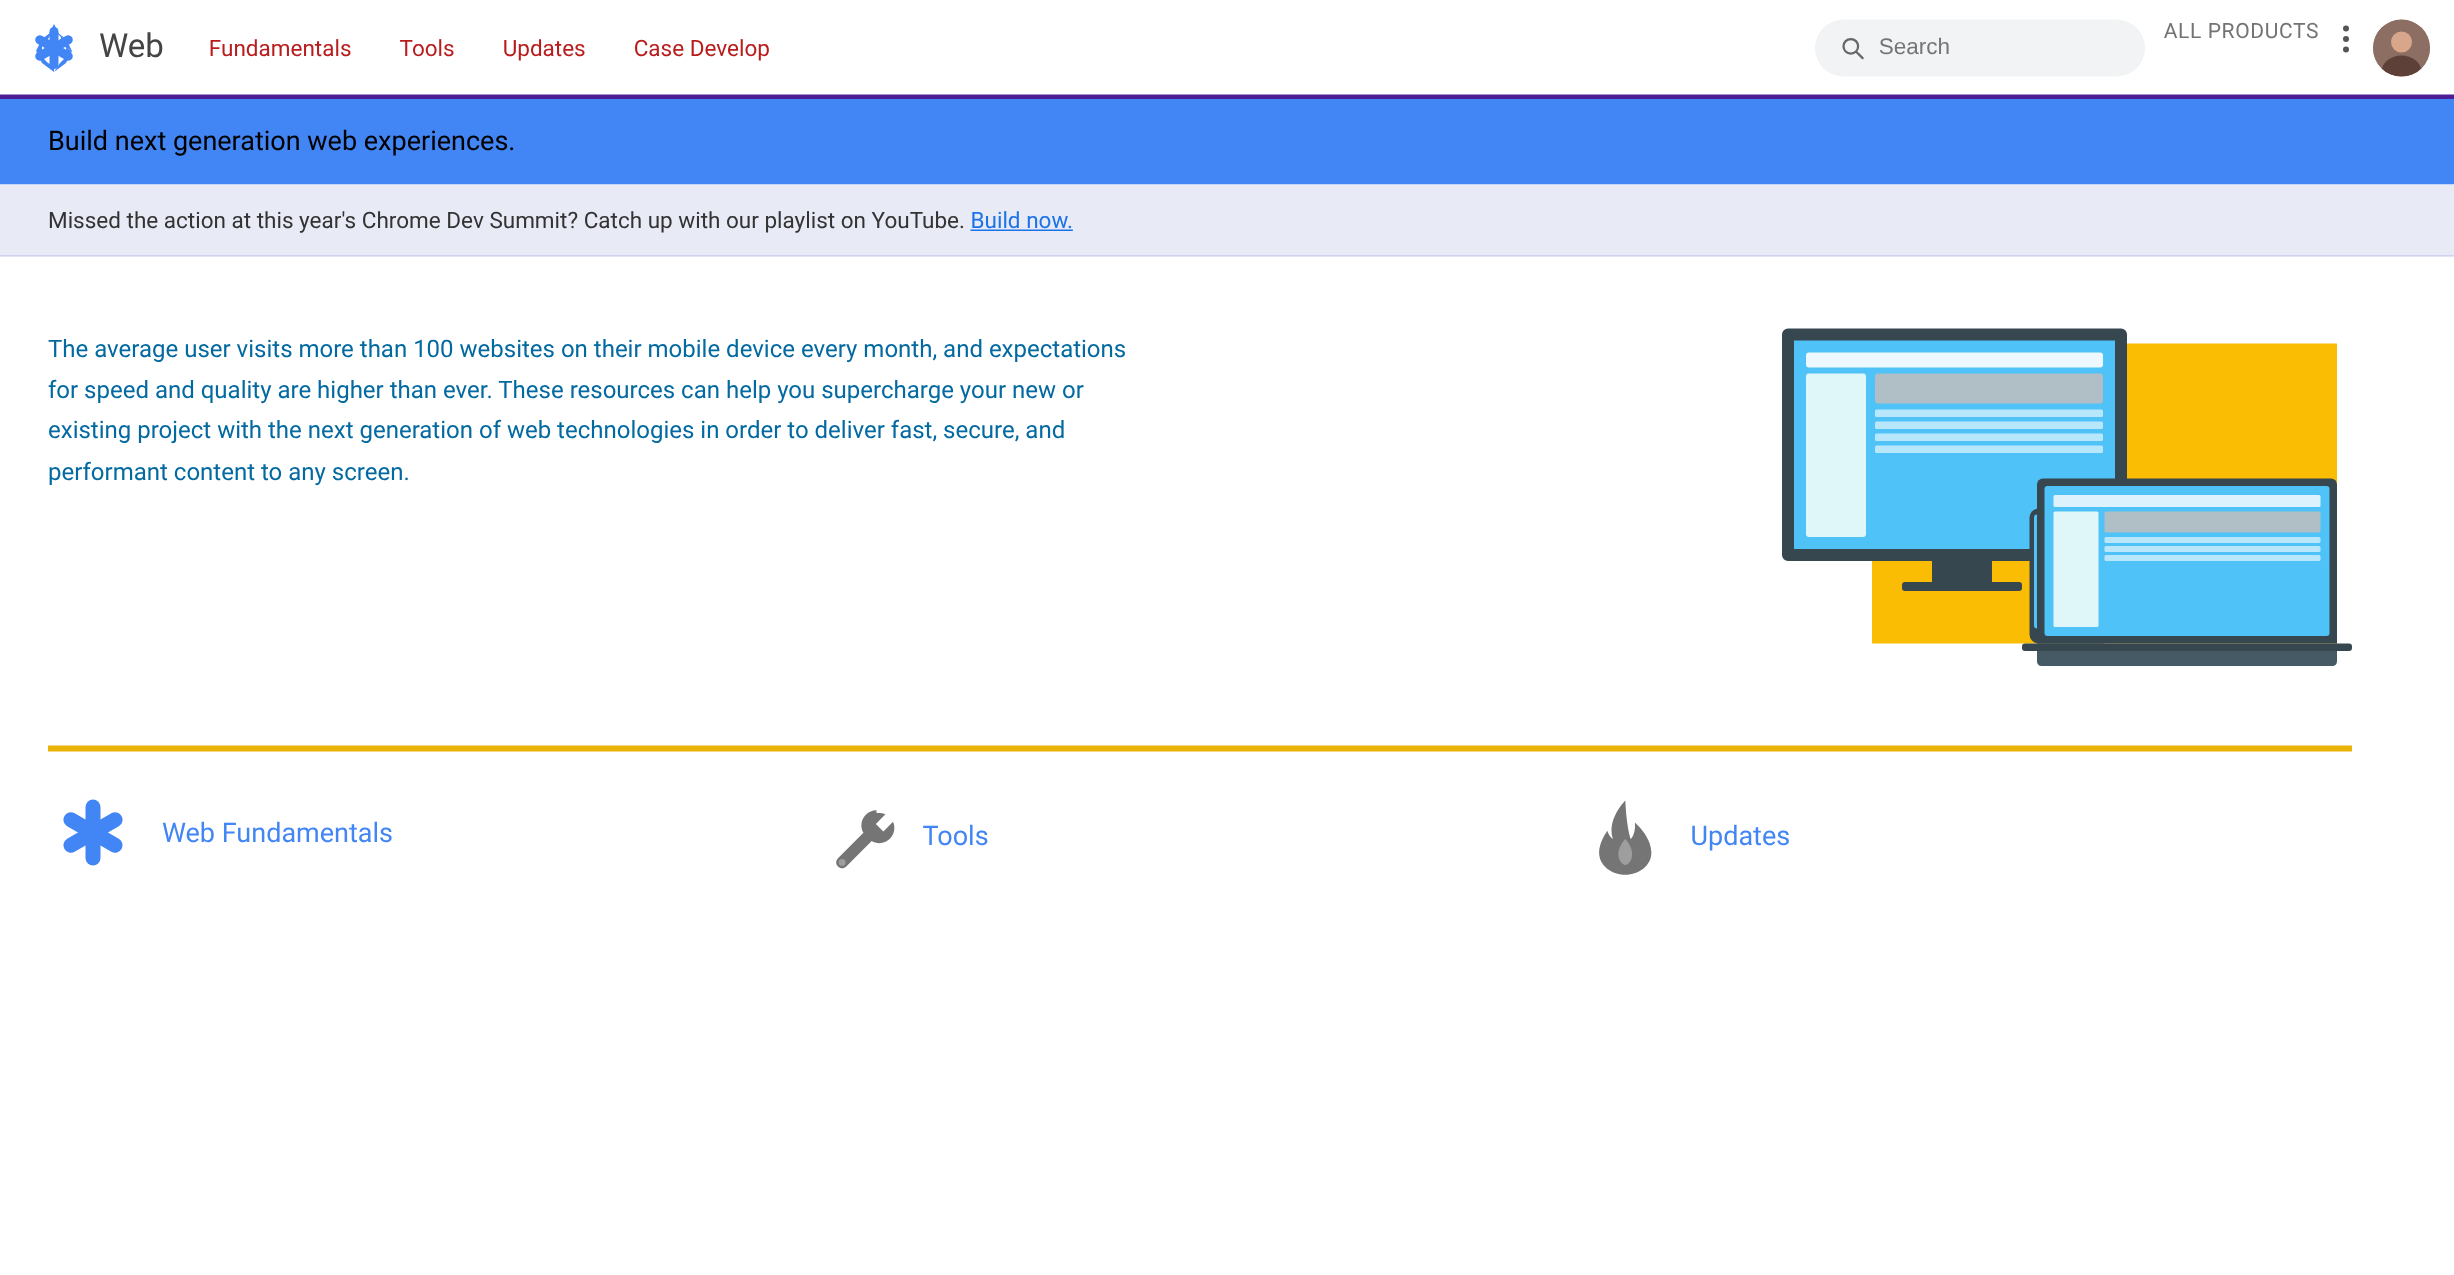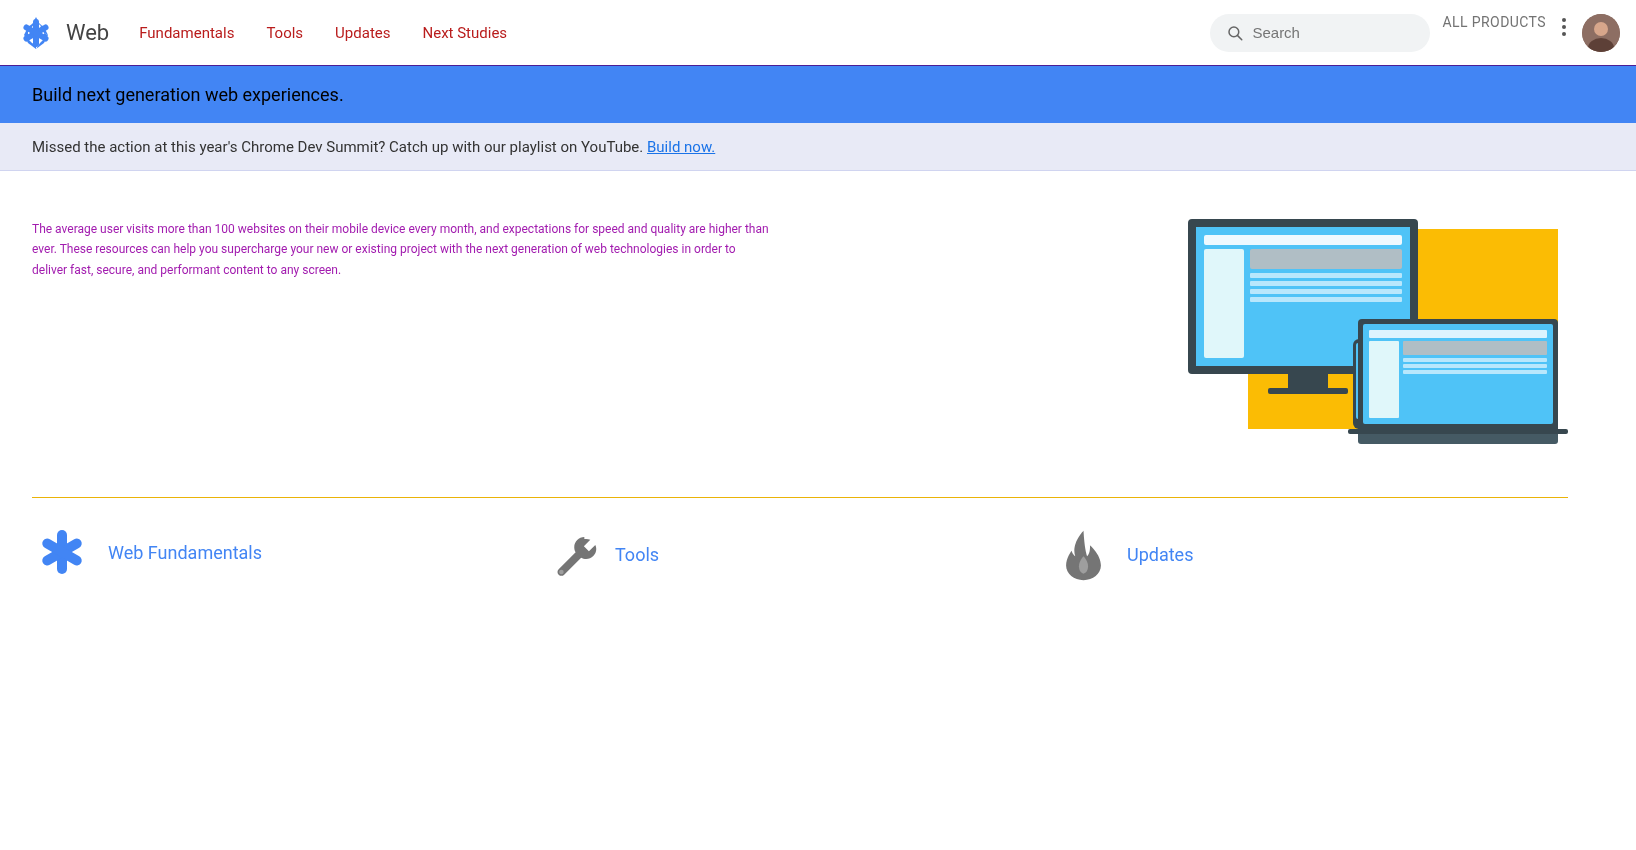--- a/index.html
+++ b/index.html
@@ -4,21 +4,21 @@
   <style>
     * { margin: 0; padding: 0; box-sizing: border-box; }
     body { font-family: 'Roboto', Arial, sans-serif; background: #fff; color: #333; }
 
     
     .navbar {
       display: flex;
       align-items: center;
       height: 66px;
       background: #fff;
-      border-bottom: 1px solid #4c1d95;
+      border-bottom: 3px solid #4c1d95;
       padding: 14px 16px;
       position: relative;
       z-index: 10;
     }
     .nav-logo-area {
       display: flex;
       align-items: center;
       gap: 10px;
       margin-right: 30px;
     }
@@ -145,22 +145,22 @@
       flex: 1;
     }
     .hero-heading {
       font-size: 44px;
       font-weight: 300;
       color: #555;
       line-height: 1.2;
       margin-bottom: 32px;
     }
     .hero-body {
-      font-size: 12px;
-      color: #a21caf;
+      font-size: 16px;
+      color: #0369a1;
       line-height: 1.7;
       max-width: 740px;
     }
     .hero-right {
       flex-shrink: 0;
       width: 380px;
     }
 
     
     .device-illustration {
@@ -364,21 +364,21 @@
       border-radius: 2px;
     }
 
     
     .categories {
       display: flex;
       align-items: flex-end;
       gap: 0;
       margin-top: 48px;
       padding-top: 24px;
-      border-top: 1px solid #eab308;
+      border-top: 4px solid #eab308;
     }
     .category-item {
       display: flex;
       align-items: center;
       gap: 16px;
       flex: 1;
       padding-right: 24px;
     }
     .category-label {
       font-size: 18px;
@@ -426,21 +426,21 @@
         <rect x="-3" y="-14" width="6" height="28" rx="3" fill="#4285f4" transform="rotate(120)"></rect>
       </g>
     </svg>
     <span class="nav-logo-text">Web</span>
   </div>
 
   <div class="nav-links">
     <a class="nav-link">Fundamentals</a>
     <a class="nav-link">Tools</a>
     <a class="nav-link">Updates</a>
-    <a class="nav-link">Next Studies</a>
+    <a class="nav-link">Case Develop</a>
   </div>
 
   <div class="nav-right">
     <div class="search-area">
       <svg class="search-icon-svg" width="18" height="18" viewBox="0 0 24 24" fill="none" xmlns="http://www.w3.org/2000/svg">
         <circle cx="10.5" cy="10.5" r="6.5" stroke="#666" stroke-width="2"></circle>
         <line x1="15.5" y1="15.5" x2="21" y2="21" stroke="#666" stroke-width="2" stroke-linecap="round"></line>
       </svg>
       <input class="search-input" type="text" placeholder="Search" style="">
     </div>

